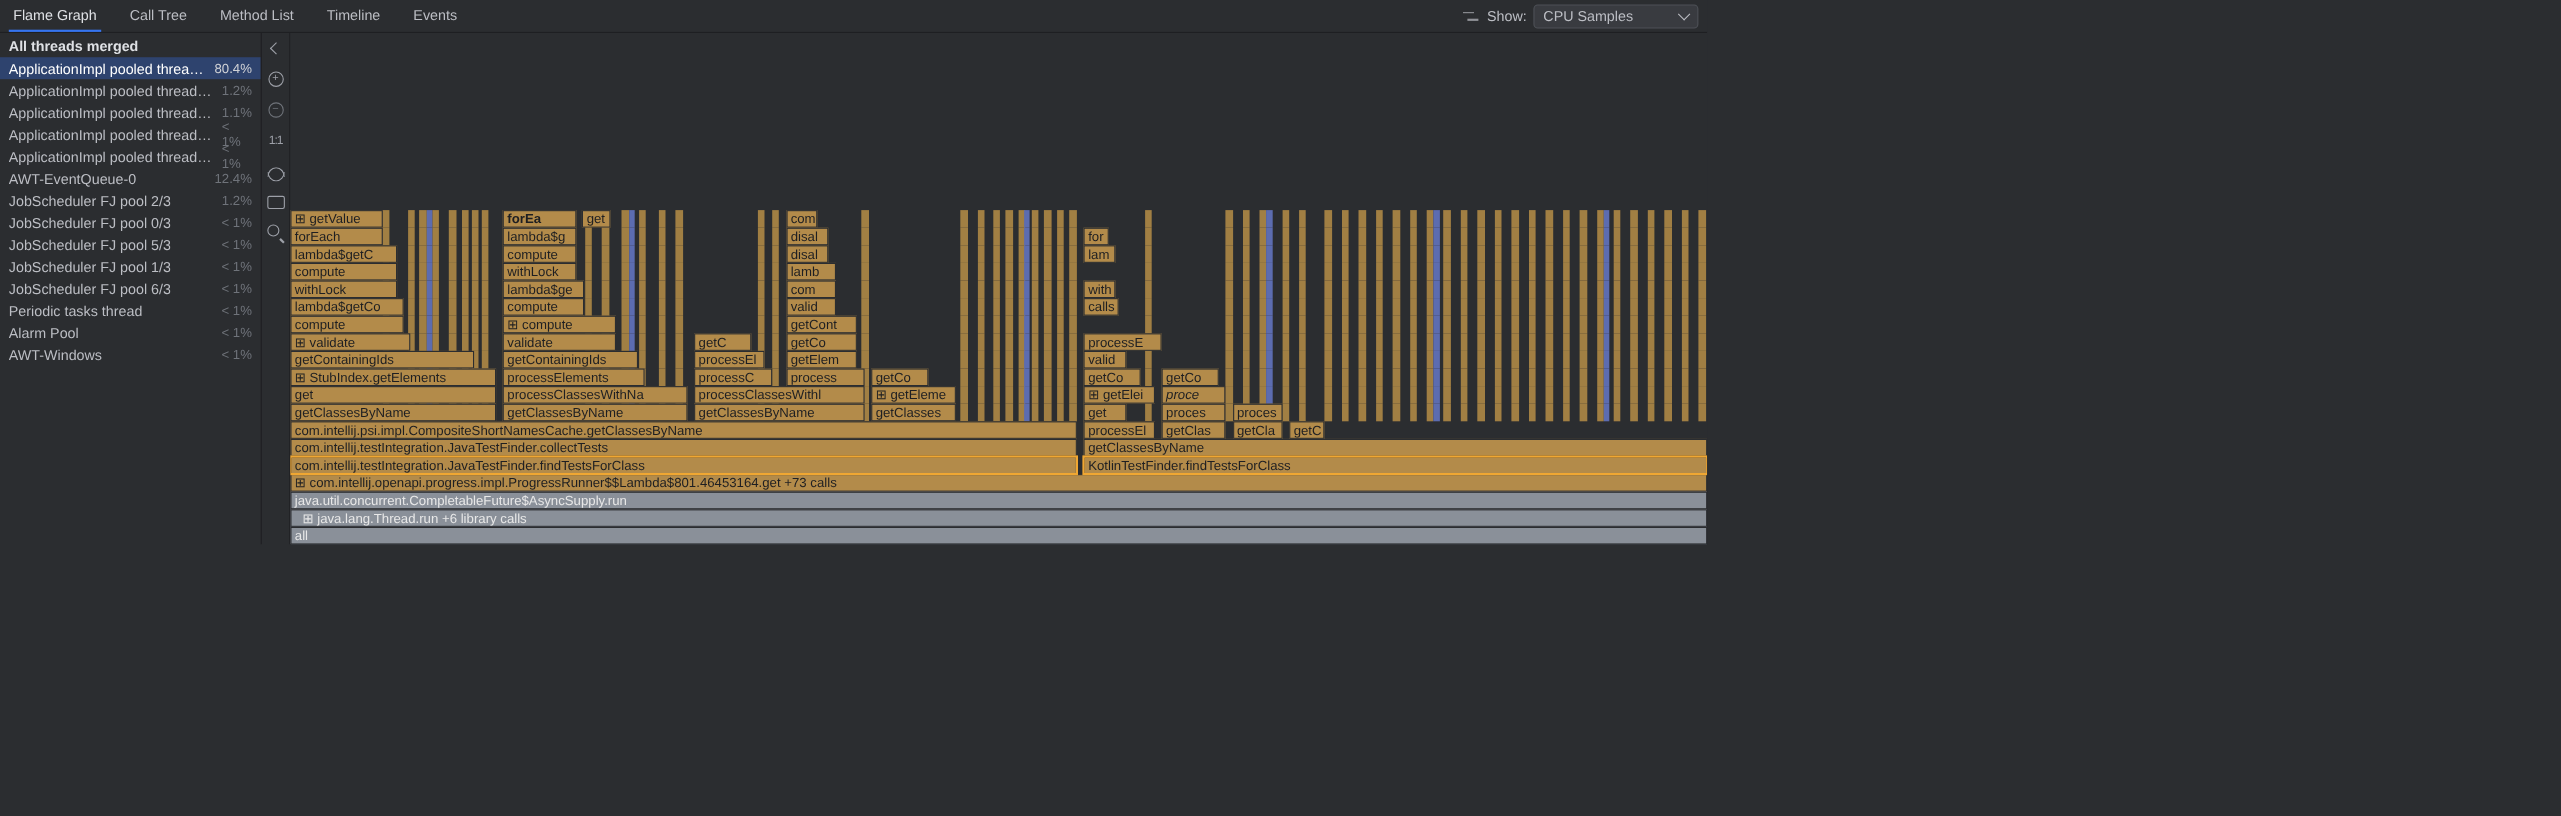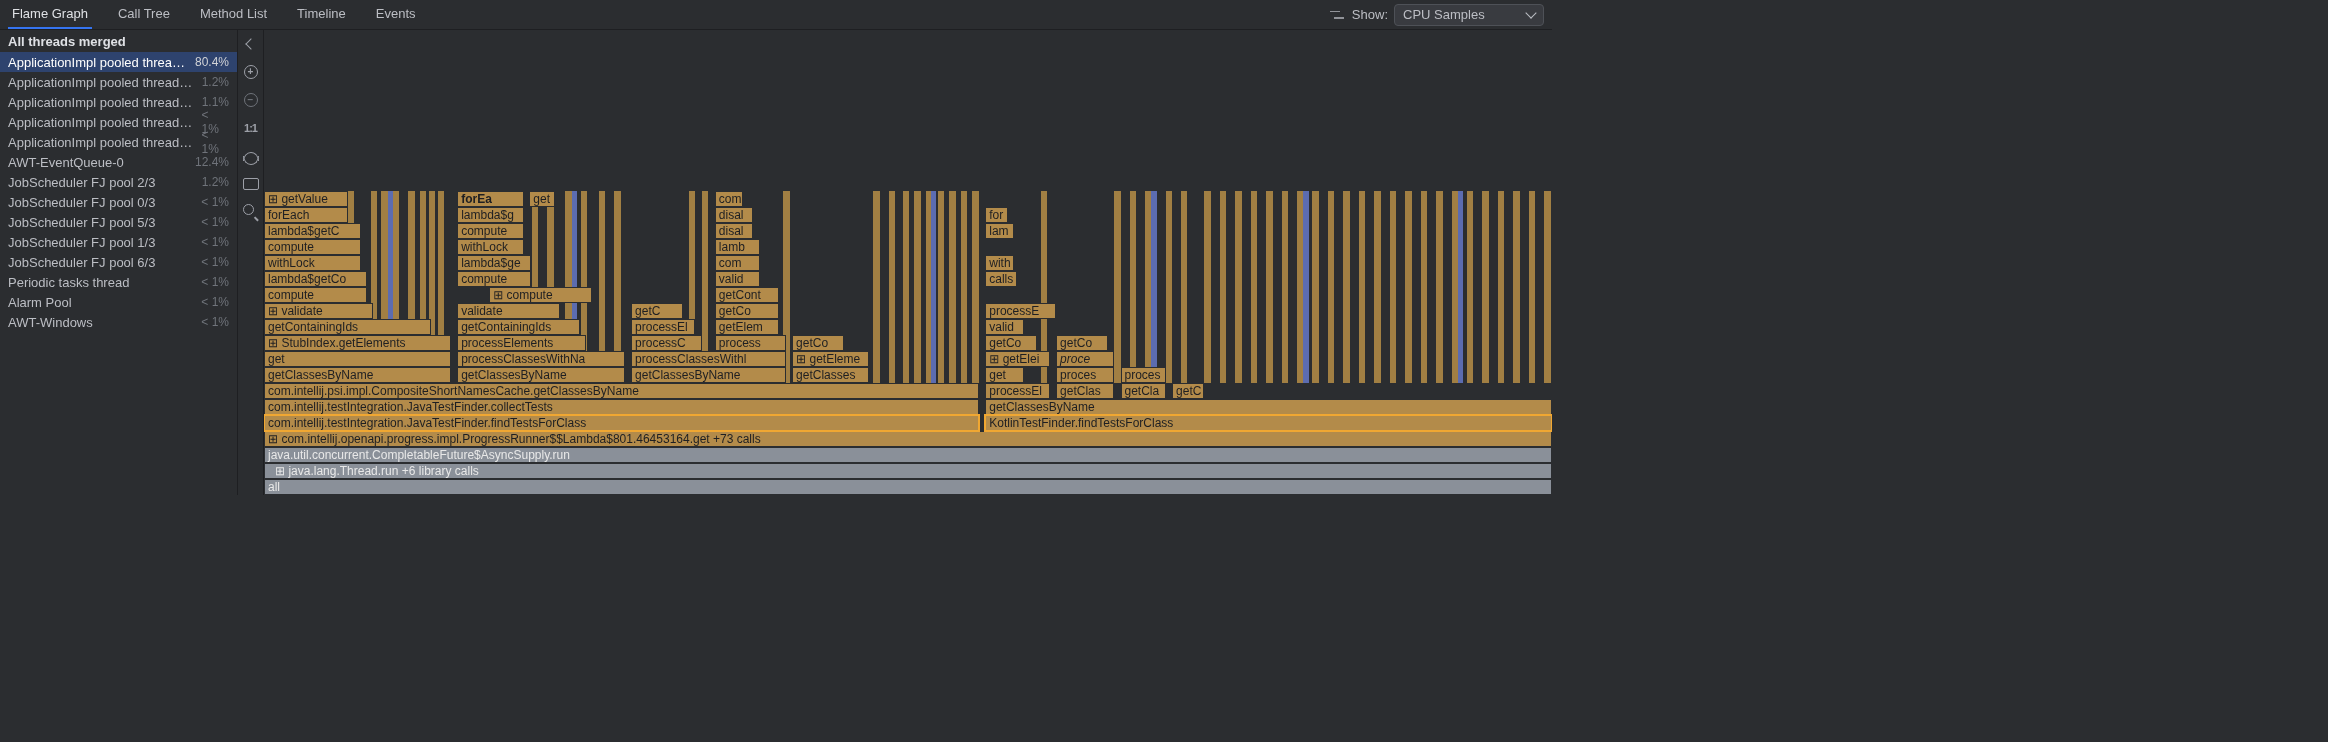--- a/index.html
+++ b/index.html
@@ -58,21 +58,21 @@
   .thread-row .nm { white-space:nowrap; overflow:hidden; text-overflow:ellipsis; color:#bcbec4; }
   .thread-row .pct { color:#6f737a; font-size:12px; margin-left:6px; }
   .thread-row.sel { background:#2e436e; }
   .thread-row.sel .nm { color:#fff; }
   .thread-row.sel .pct { color:#d0d2d6; }
 
   .gutter {
     width:26px; border-right:1px solid #1e1f22; display:flex; flex-direction:column;
     align-items:center; gap:12px; padding-top:6px;
   }
-  .gicon { width:16px;height:16px; display:flex;align-items:center;justify-content:center;font-size:12px;color:#9da0a8;cursor:pointer; position:relative;font-weight:bold;}
+  .gicon { width:16px;height:16px; display:flex;align-items:center;justify-content:center;font-size:12px;color:#9da0a8;cursor:pointer; position:relative;}
   .gicon.chev-l::before{content:"";width:7px;height:7px;border-left:1.5px solid #9da0a8;border-bottom:1.5px solid #9da0a8;transform:rotate(45deg);}
   .gicon.plus::before{content:"";width:12px;height:12px;border:1.5px solid #9da0a8;border-radius:50%;}
   .gicon.plus::after{content:"+";position:absolute;color:#9da0a8;font-size:10px;line-height:1;}
   .gicon.minus::before{content:"";width:12px;height:12px;border:1.5px solid #6f737a;border-radius:50%;}
   .gicon.minus::after{content:"−";position:absolute;color:#6f737a;font-size:10px;line-height:1;}
   .gicon.ratio{font-size:11px;letter-spacing:-1px;}
   .gicon.eye::before{content:"";width:14px;height:8px;border:1.5px solid #9da0a8;border-radius:50%/100% 100% 0 0;border-bottom:none;}
   .gicon.eye::after{content:"";width:14px;height:8px;border:1.5px solid #9da0a8;border-radius:50%/0 0 100% 100%;border-top:none;position:absolute;top:8px;}
   .gicon.cam::before{content:"";width:14px;height:10px;border:1.5px solid #9da0a8;border-radius:2px;}
   .gicon.search::before{content:"";width:9px;height:9px;border:1.5px solid #9da0a8;border-radius:50%;position:absolute;top:0;left:0;}
@@ -648,21 +648,21 @@
           <div class="noise" style="left: 97%; width: 0.5%;"></div>
           <div class="noise" style="left: 98.2%; width: 0.5%;"></div>
           <div class="noise" style="left: 99.4%; width: 0.5%;"></div>
           <div class="noise b" style="left: 9.6%; width: 0.4%;"></div>
           <div class="noise b" style="left: 23.9%; width: 0.4%;"></div>
           <div class="noise b" style="left: 51.8%; width: 0.4%;"></div>
           <div class="noise b" style="left: 68.9%; width: 0.4%;"></div>
           <div class="noise b" style="left: 80.7%; width: 0.4%;"></div>
           <div class="noise b" style="left: 92.7%; width: 0.4%;"></div>
           <div class="frame" style="left: 0%; width: 8%;">compute</div>
-          <div class="frame" style="left: 15%; width: 8%; margin-left: 32px;">⊞ compute</div>
+          <div class="frame" style="left: 15%; width: 8%;">⊞ compute</div>
           <div class="frame" style="left: 35%; width: 5%;">getCont</div>
         </div>
         <div class="row">
           <div class="noise" style="left: 6.5%; width: 0.5%;"></div>
           <div class="noise" style="left: 8.3%; width: 0.5%;"></div>
           <div class="noise" style="left: 9.1%; width: 0.5%;"></div>
           <div class="noise" style="left: 10%; width: 0.5%;"></div>
           <div class="noise" style="left: 11.2%; width: 0.5%;"></div>
           <div class="noise" style="left: 12.1%; width: 0.5%;"></div>
           <div class="noise" style="left: 12.8%; width: 0.5%;"></div>

